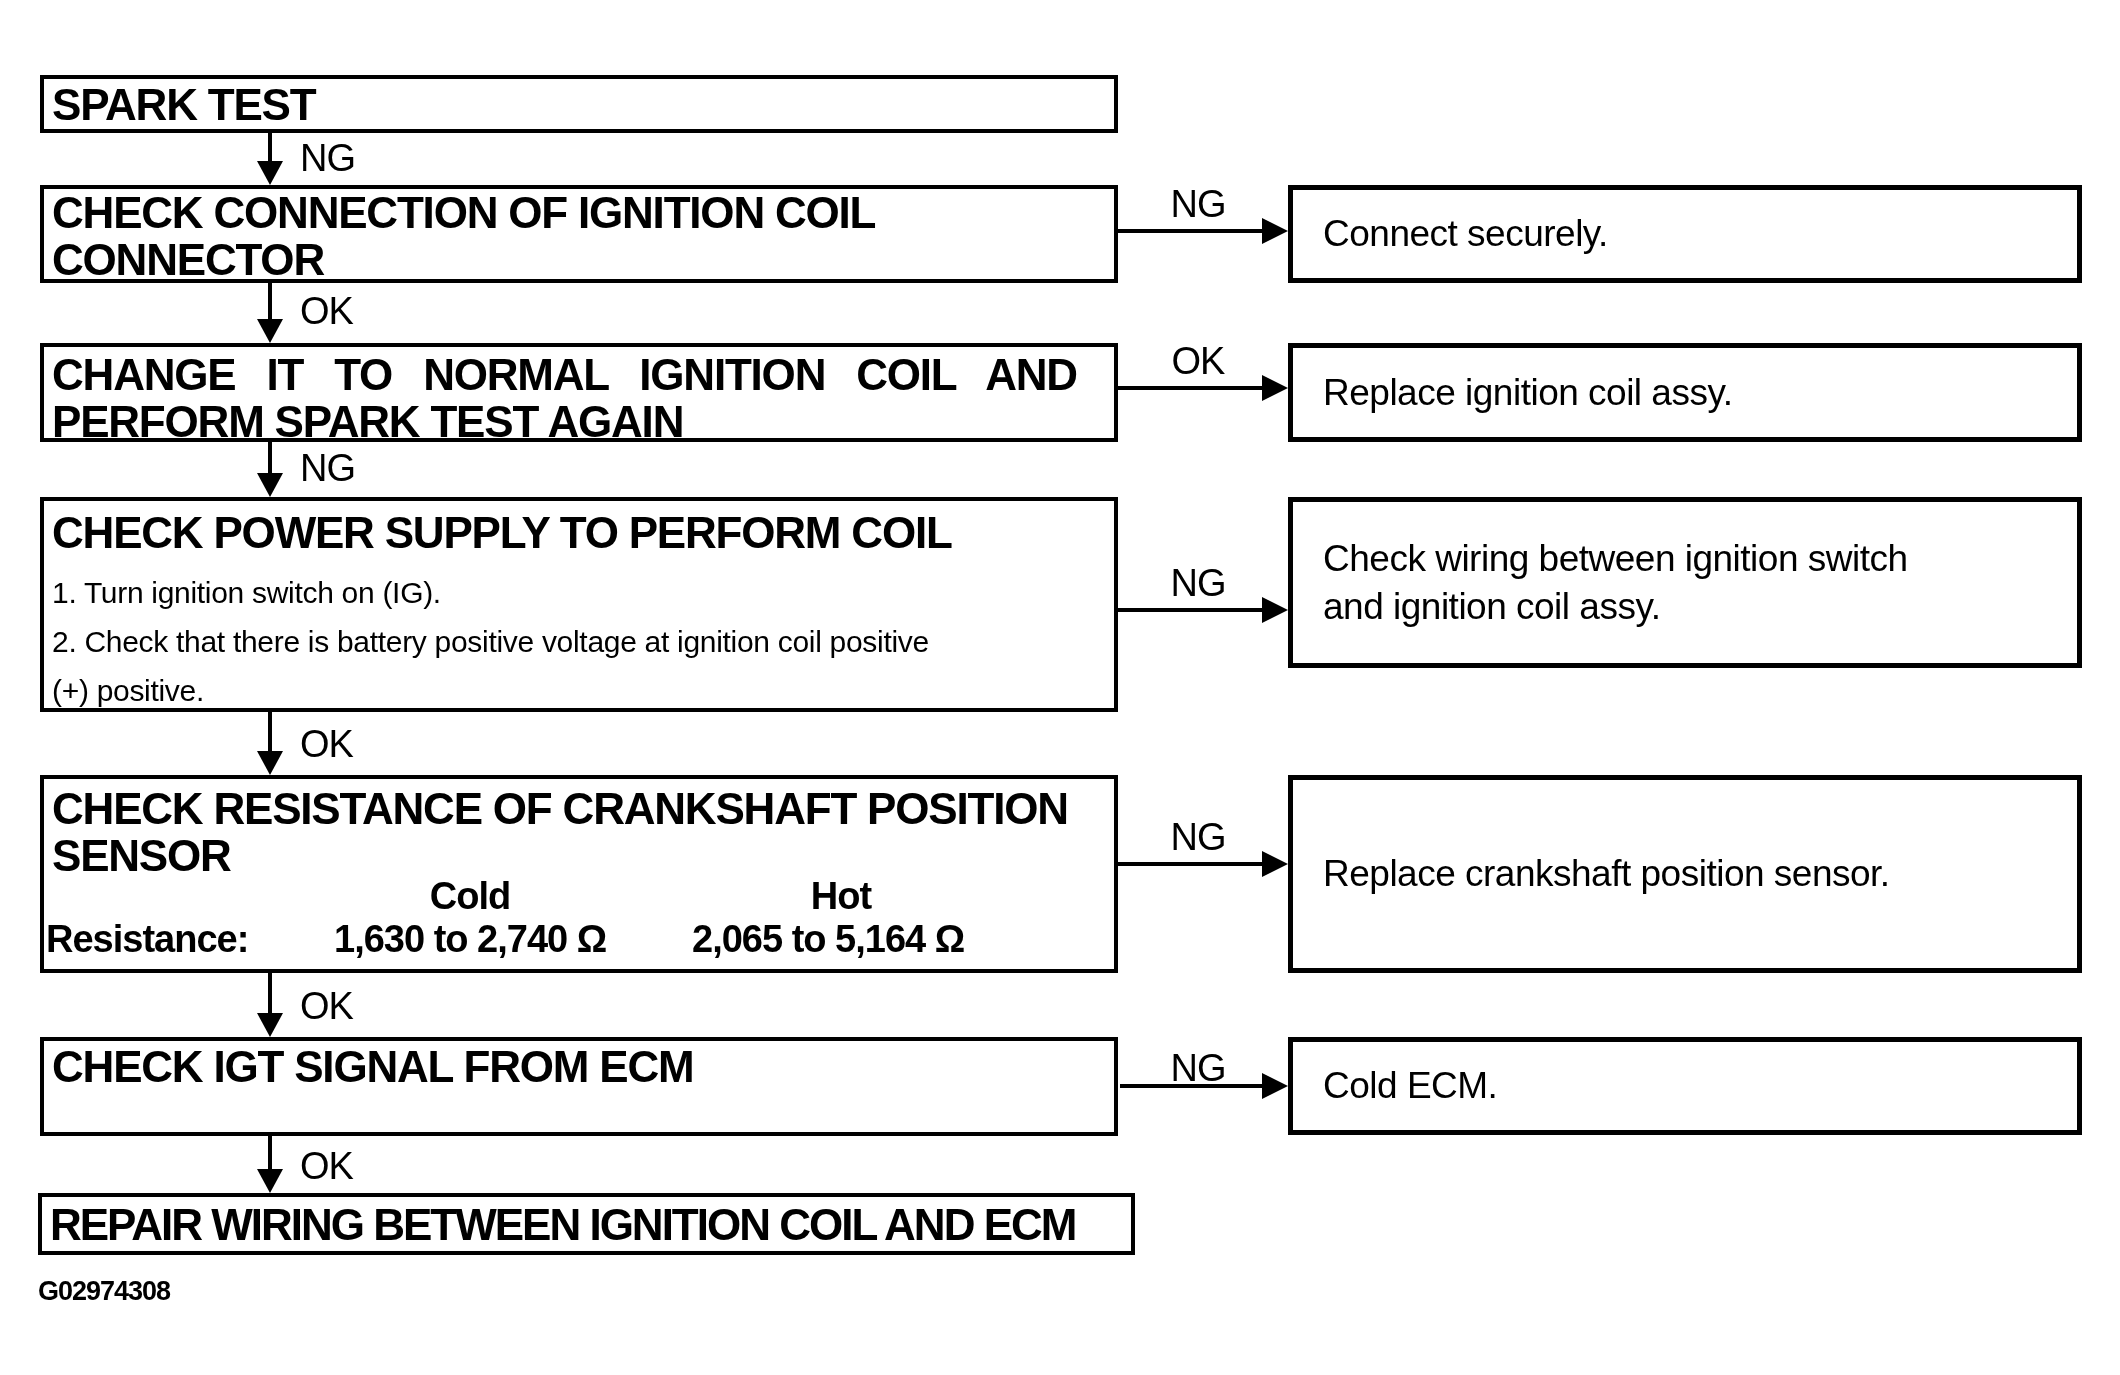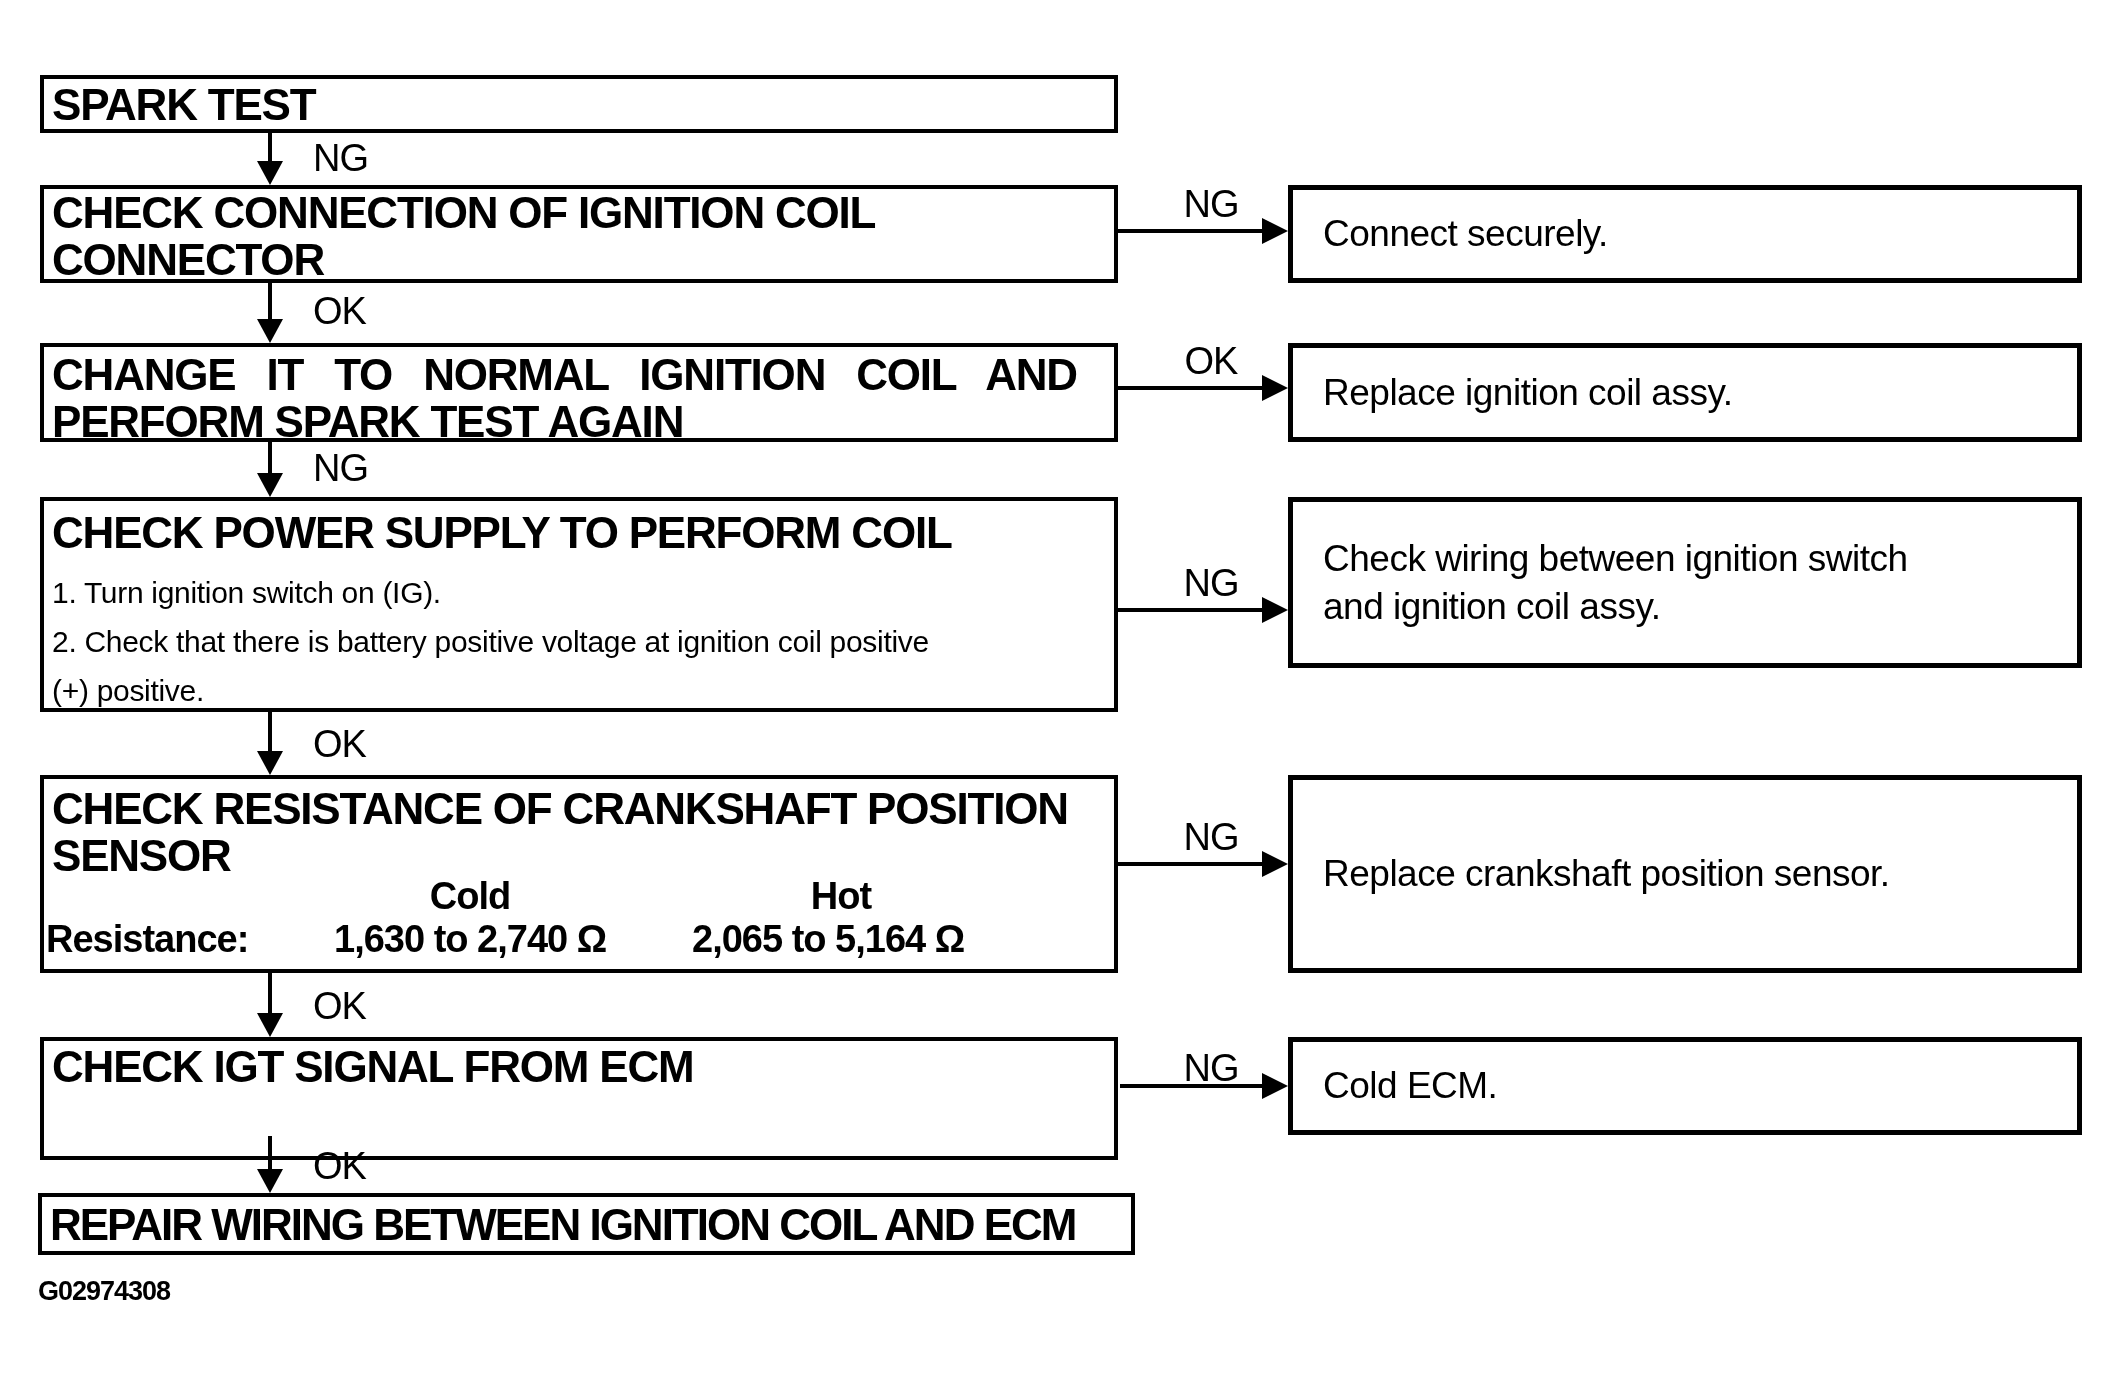--- a/index.html
+++ b/index.html
@@ -18,21 +18,21 @@
   .hdrc{transform:translateX(-50%);}
   
   .vedge{position:absolute;width:26px;}
   .vedge .line{position:absolute;left:11px;top:0;bottom:18px;width:4px;background:#000;}
   .vedge .head{position:absolute;left:0;bottom:0;width:0;height:0;
                border-left:13px solid transparent;border-right:13px solid transparent;border-top:24px solid #000;}
   .hedge{position:absolute;height:26px;}
   .hedge .line{position:absolute;left:0;right:20px;top:11px;height:4px;background:#000;}
   .hedge .head{position:absolute;right:0;top:0;width:0;height:0;
                border-top:13px solid transparent;border-bottom:13px solid transparent;border-left:26px solid #000;}
-  .elabel{position:absolute;font-size:38px;line-height:40px;letter-spacing:-1px;margin-left:13px;}
+  .elabel{position:absolute;font-size:38px;line-height:40px;letter-spacing:-1px;}
   .hlabel{width:110px;text-align:center;}
   .caption{position:absolute;left:38px;top:1276px;font-size:27px;font-weight:bold;letter-spacing:-1px;}
 </style>
 </head>
 <body>
 
 <div class="page">
 
   <div class="box flexc" style="left:40px;top:75px;width:1078px;height:58px;justify-content:center;">
     <div class="title">SPARK TEST</div>
@@ -60,21 +60,21 @@
   <div class="box" style="left:40px;top:775px;width:1078px;height:198px;padding-top:6px;">
     <div class="title">CHECK RESISTANCE OF CRANKSHAFT POSITION</div>
     <div class="title">SENSOR</div>
     <span class="b5span hdrc" style="left:426px;top:96px;">Cold</span>
     <span class="b5span hdrc" style="left:797px;top:96px;">Hot</span>
     <span class="b5span" style="left:2px;top:139px;">Resistance:</span>
     <span class="b5span" style="left:290px;top:139px;">1,630 to 2,740 Ω</span>
     <span class="b5span" style="left:648px;top:139px;">2,065 to 5,164 Ω</span>
   </div>
 
-  <div class="box" style="left:40px;top:1037px;width:1078px;height:123px;padding-top:2px;">
+  <div class="box" style="left:40px;top:1037px;width:1078px;height:99px;padding-top:2px;">
     <div class="title">CHECK IGT SIGNAL FROM ECM</div>
   </div>
 
   <div class="box flexc" style="left:38px;top:1193px;width:1097px;height:62px;">
     <div class="title" style="letter-spacing:-2px;">REPAIR WIRING BETWEEN IGNITION COIL AND ECM</div>
   </div>
 
   <div class="box rbox" style="left:1288px;top:185px;width:794px;height:98px;">
     <div>Connect securely.</div>
   </div>

